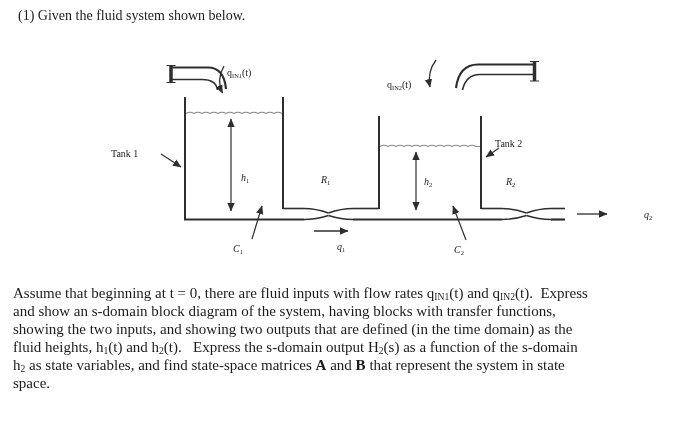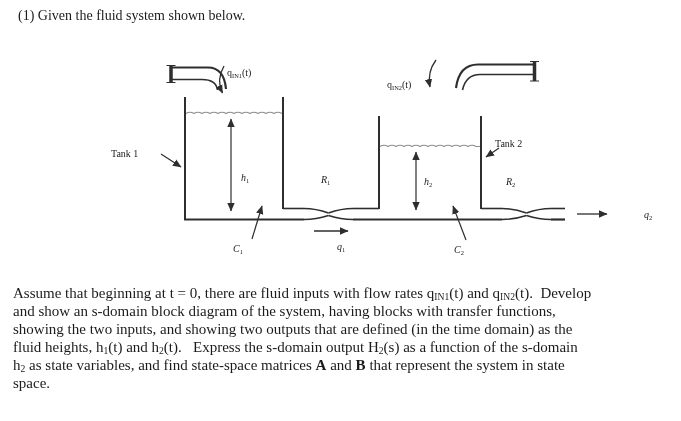--- a/index.html
+++ b/index.html
@@ -128,19 +128,19 @@
   <div class="lbl math" style="left:424px; top:125px;"><span class="it">h</span><span class="sub">2</span></div>
   <div class="lbl math" style="left:321px; top:123px;"><span class="it">R</span><span class="sub">1</span></div>
   <div class="lbl math" style="left:506px; top:125px;"><span class="it">R</span><span class="sub">2</span></div>
   <div class="lbl math" style="left:233px; top:192px;"><span class="it">C</span><span class="sub">1</span></div>
   <div class="lbl math" style="left:454px; top:193px;"><span class="it">C</span><span class="sub">2</span></div>
   <div class="lbl math" style="left:337px; top:190px;"><span class="it">q</span><span class="sub">1</span></div>
   <div class="lbl math" style="left:644px; top:158px;"><span class="it">q</span><span class="sub">2</span></div>
 </div>
 
 <div class="para">
-  <div class="pline"><span>Assume that beginning at t = 0, there are fluid inputs with flow rates q</span><span class="sub">IN1</span><span>(t) and q</span><span class="sub">IN2</span><span>(t).  Develop</span></div>
+  <div class="pline"><span>Assume that beginning at t = 0, there are fluid inputs with flow rates q</span><span class="sub">IN1</span><span>(t) and q</span><span class="sub">IN2</span><span>(t).  Express</span></div>
   <div class="pline"><span>and show an s-domain block diagram of the system, having blocks with transfer functions,</span></div>
   <div class="pline"><span>showing the two inputs, and showing two outputs that are defined (in the time domain) as the</span></div>
   <div class="pline"><span>fluid heights, h</span><span class="sub">1</span><span>(t) and h</span><span class="sub">2</span><span>(t).   Express the s-domain output H</span><span class="sub">2</span><span>(s) as a function of the s-domain</span></div>
   <div class="pline"><span>h</span><span class="sub">2</span><span> as state variables, and find state-space matrices </span><span class="bd">A</span><span> and </span><span class="bd">B</span><span> that represent the system in state</span></div>
   <div class="pline"><span>space.</span></div>
 </div>
 
 </body></html>

